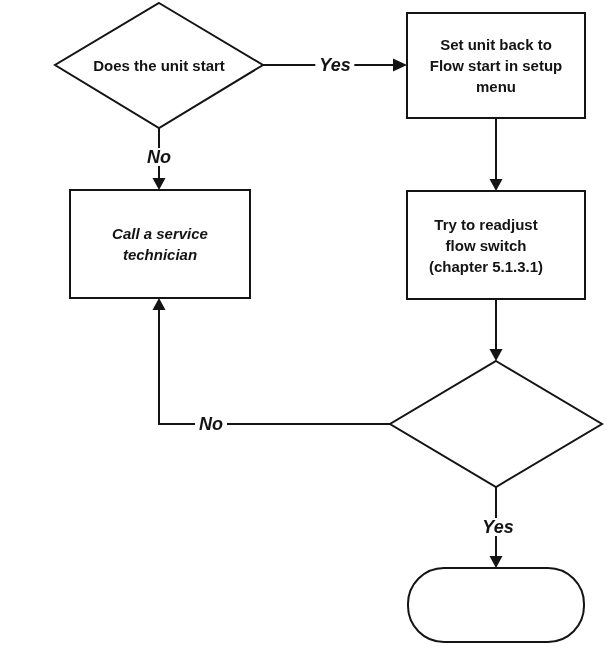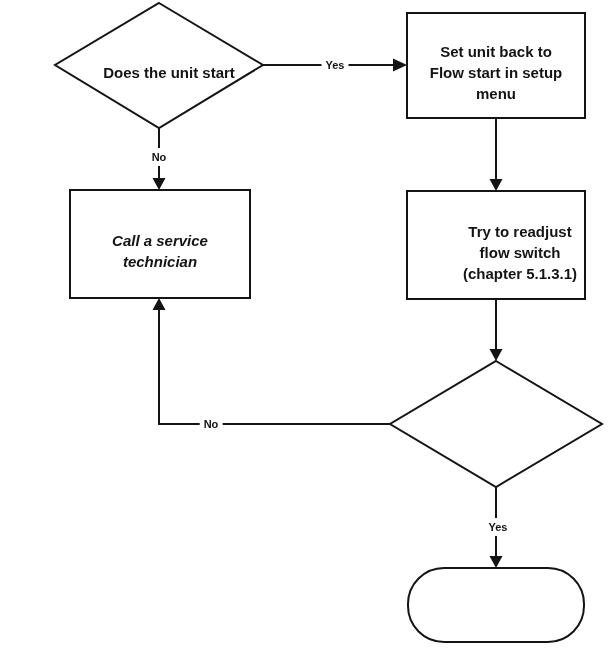--- a/index.html
+++ b/index.html
@@ -42,32 +42,32 @@
     display: flex;
     align-items: center;
     justify-content: center;
     text-align: center;
     white-space: pre-line;
     font-size: 15px;
     font-weight: bold;
     line-height: 21px;
     color: var(--text, #141414);
     pointer-events: none;
-    margin-top: 7px;
   }
   .edge-label {
     position: absolute;
     transform: translate(-50%, -50%);
     background: var(--background, #ffffff);
     padding: 0 4px;
-    font-size: 11px;
+    font-size: 18px;
     font-weight: bold;
     line-height: 18px;
     color: var(--text, #141414);
     pointer-events: none;
+    font-style: italic;
   }
 </style>
 </head>
 <body>
 
 <div class="stage">
 
   <svg class="canvas" viewBox="0 0 608 655">
 
     <line class="edge" x1="263" y1="65" x2="403" y2="65"></line>
@@ -89,30 +89,30 @@
     <polygon class="arrowhead" points="489.5,556 502.5,556 496,568"></polygon>
 
     <polygon class="shape" points="159,3 263,65 159,128 55,65"></polygon>
     <rect class="shape" x="407" y="13" width="178" height="105"></rect>
     <rect class="shape" x="70" y="190" width="180" height="108"></rect>
     <rect class="shape" x="407" y="191" width="178" height="108"></rect>
     <polygon class="shape" points="496,361 602,424 496,487 390,424"></polygon>
     <rect class="shape" x="408" y="568" width="176" height="74" rx="36" ry="36"></rect>
   </svg>
 
-  <div class="node-label" style="left:65px; top:3px; width:208px; height:125px;">Does the unit start</div>
+  <div class="node-label" style="left:55px; top:3px; width:208px; height:125px;">Does the unit start</div>
 
   <div class="node-label" style="left:407px; top:13px; width:178px; height:105px;">Set unit back to
 Flow start in setup
 menu</div>
 
   <div class="node-label" style="left:70px; top:190px; width:180px; height:108px;font-style:italic;">Call a service
 technician</div>
 
-  <div class="node-label" style="left:407px; top:191px; width:158px; height:108px;padding-left:34px;">Try to readjust
+  <div class="node-label" style="left:407px; top:191px; width:158px; height:108px;">Try to readjust
 flow switch
 (chapter 5.1.3.1)</div>
 
 
 
   <div class="edge-label" style="left:335px; top:65px;">Yes</div>
 
   <div class="edge-label" style="left:159px; top:157px;">No</div>
 
   <div class="edge-label" style="left:211px; top:424px;">No</div>

